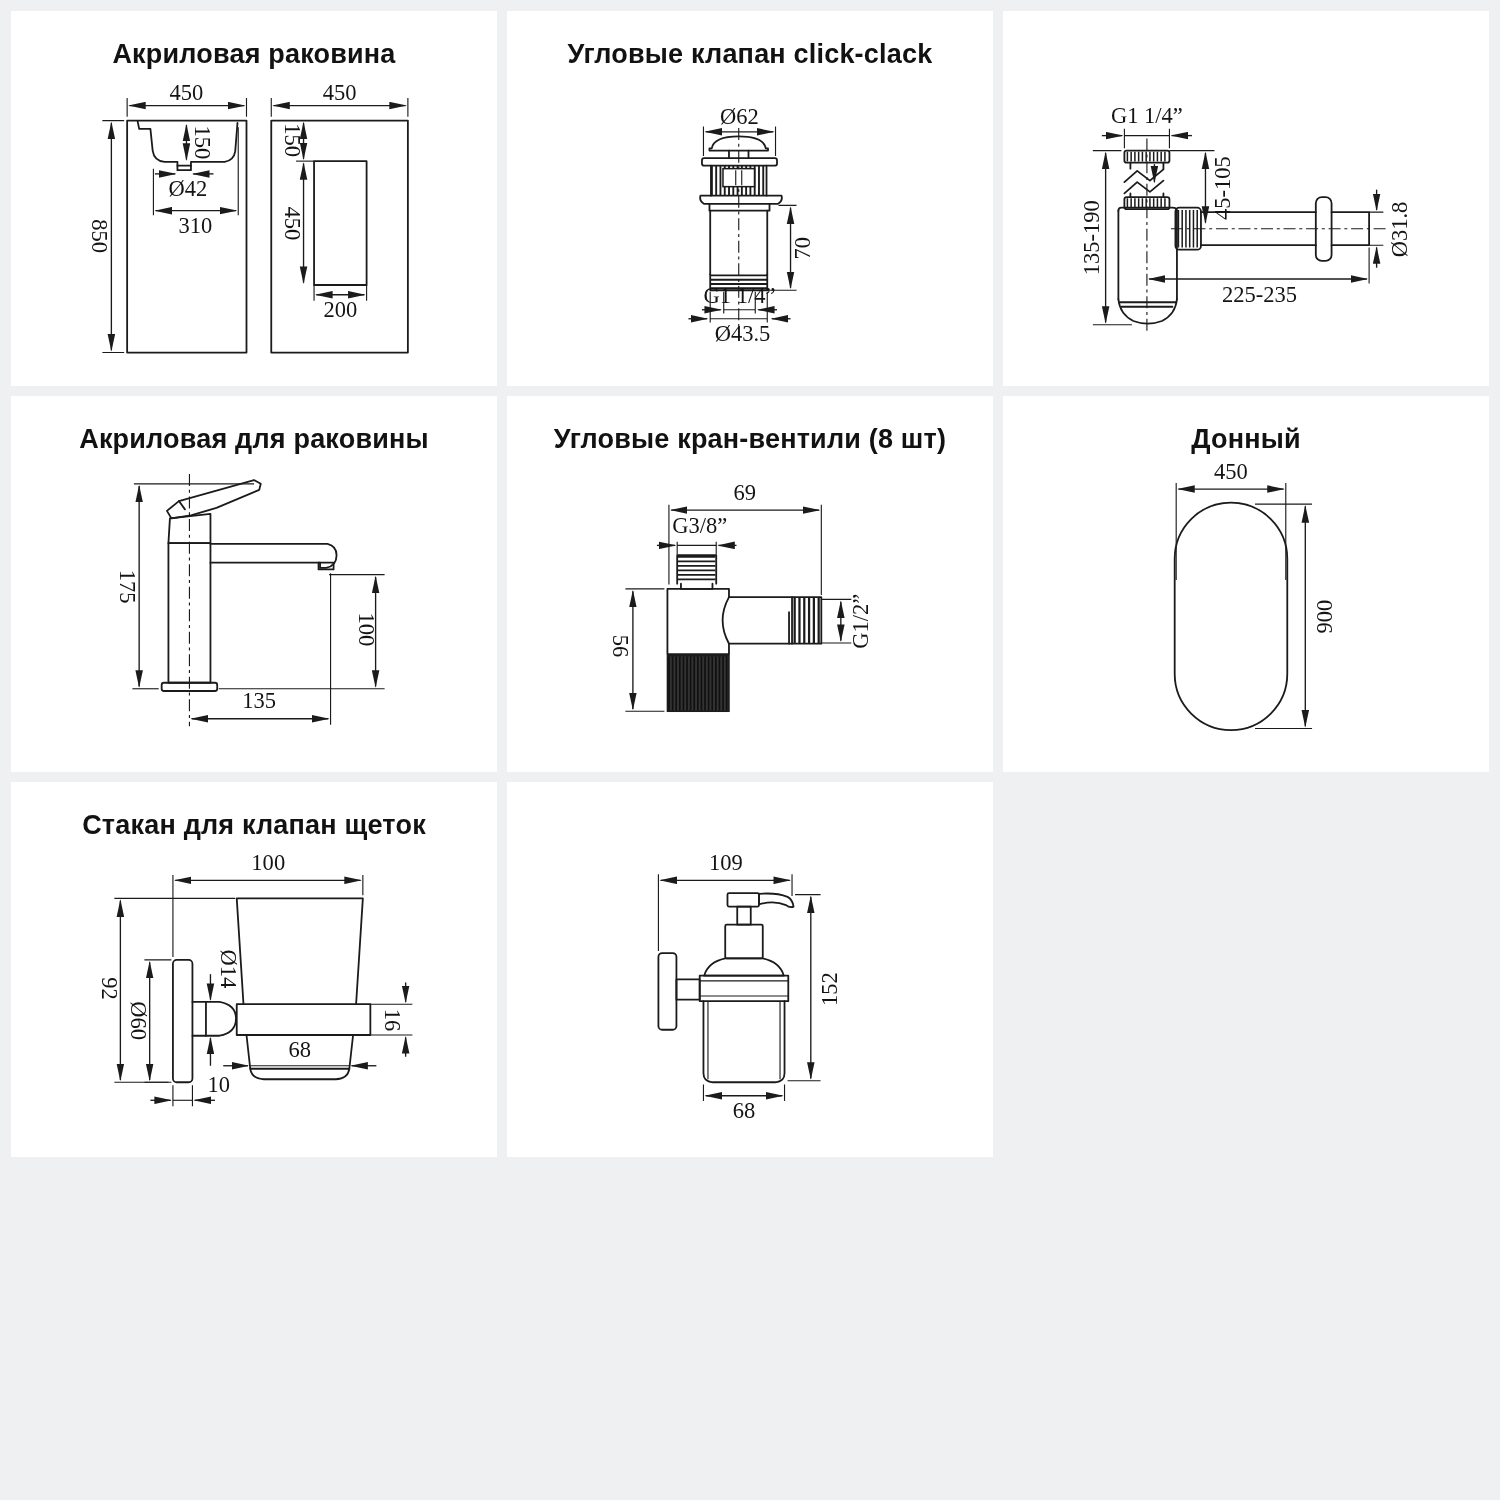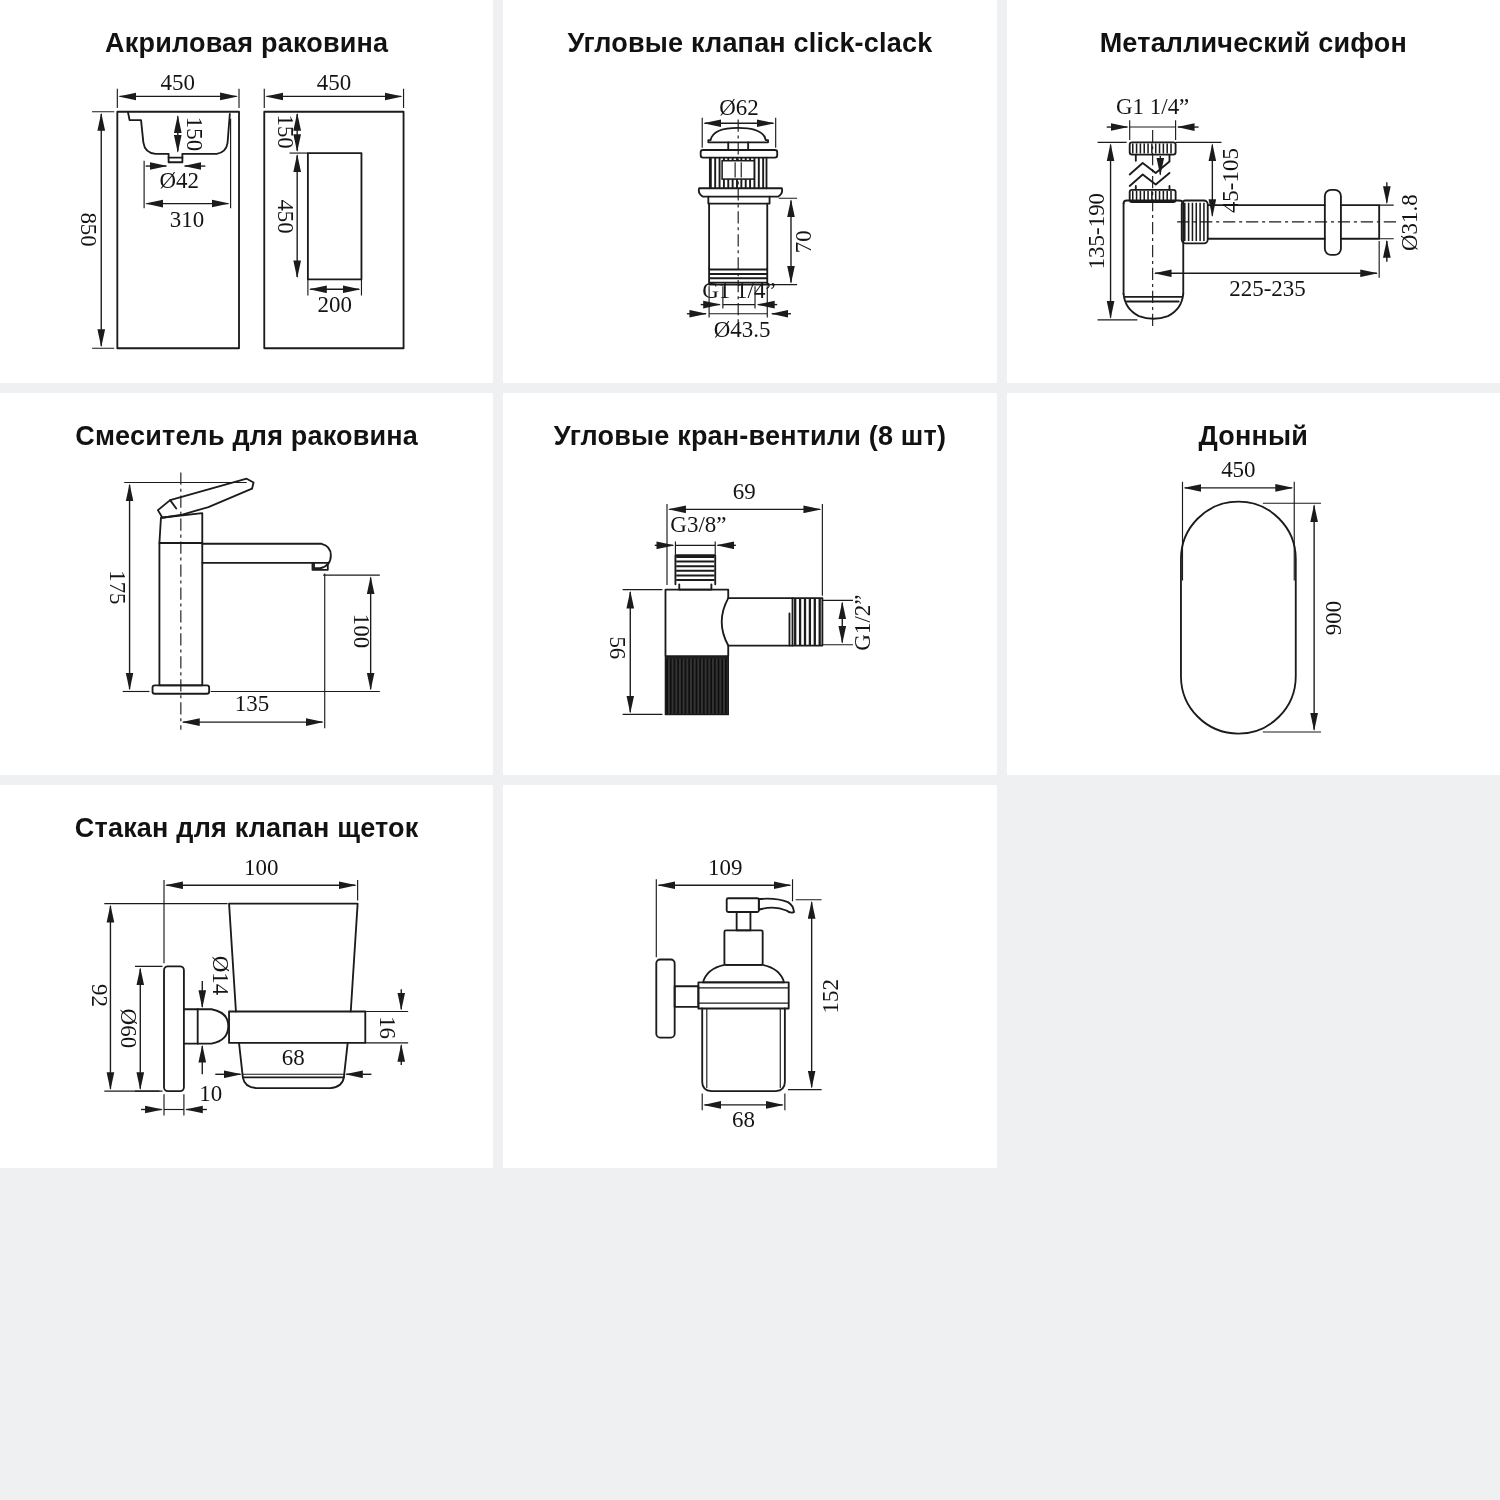--- a/index.html
+++ b/index.html
@@ -1,17 +1,17 @@
 <!DOCTYPE html>
 <html><head>
 <meta charset="utf-8">
 <style>
   html,body{margin:0;padding:0;}
   body{width:1500px;height:1500px;background:#eff0f1;font-family:"Liberation Sans",sans-serif;}
-  .grid{display:grid;grid-template-columns:repeat(3,1fr);grid-template-rows:repeat(3,1fr);gap:10px;padding:0;box-sizing:border-box;width:1500px;height:1168px;}
+  .grid{display:grid;grid-template-columns:repeat(3,1fr);grid-template-rows:repeat(3,1fr);gap:10px;padding:11px;box-sizing:border-box;width:1500px;height:1168px;}
   .card{background:#ffffff;position:relative;overflow:hidden;}
   .card.empty{background:transparent;}
   .card h2{position:absolute;top:28px;left:0;right:0;margin:0;text-align:center;font-family:"Liberation Sans",sans-serif;font-weight:700;font-size:27px;color:#121212;letter-spacing:.2px;}
   svg.draw{position:absolute;left:0;top:0;width:100%;height:100%;}
   .o{fill:none;stroke:#1b1b1b;stroke-width:2.4;stroke-linejoin:round;stroke-linecap:round;}
   .d{fill:none;stroke:#1b1b1b;stroke-width:1.8;}
   .e{fill:none;stroke:#1b1b1b;stroke-width:1.5;}
   .c{fill:none;stroke:#1b1b1b;stroke-width:1.5;stroke-dasharray:16 5 4 5;}
   .h{fill:none;stroke:#1b1b1b;}
   .t{font-family:"Liberation Serif",serif;font-size:30px;fill:#141414;text-anchor:middle;}
@@ -108,21 +108,20 @@
         <path class="e" d="M197,374 V415 M273,374 V415"></path>
         <line class="d" x1="168" y1="410" x2="193" y2="410" marker-end="url(#m2)"></line>
         <line class="d" x1="304" y1="410" x2="279" y2="410" marker-end="url(#m2)"></line>
         <line class="e" x1="197" y1="410" x2="273" y2="410"></line>
         <text class="t" x="240" y="440">Ø43.5</text>
       </g>
     </svg>
   </div>
 
   <div class="card">
-    <h2>Металлический сифон</h2>
     <svg class="draw" viewBox="0 0 500 500">
       <defs>
           <marker id="m3" viewBox="0 0 14 6" refX="13" refY="3" markerWidth="13" markerHeight="6" orient="auto-start-reverse">
             <path d="M0,0 L14,3 L0,6 Z" fill="#1b1b1b"></path>
           </marker>
         </defs>
       <g>
         <line class="c" x1="118" y1="170" x2="118" y2="430"></line>
         <line class="c" x1="150" y1="290" x2="440" y2="290"></line>
         <rect class="o" x="88" y="186" width="60" height="16" rx="3"></rect>
@@ -159,21 +158,21 @@
         <line class="d" x1="424" y1="342" x2="424" y2="315" marker-end="url(#m3)"></line>
         <text class="t" x="464" y="291" transform="rotate(-90 464 291)">Ø31.8</text>
         <path class="e" d="M414,315 V363"></path>
         <line class="d" x1="121" y1="357" x2="411" y2="357" marker-start="url(#m3)" marker-end="url(#m3)"></line>
         <text class="t" x="268" y="387">225-235</text>
       </g>
     </svg>
   </div>
 
   <div class="card">
-    <h2>Смеситель для раковина</h2>
+    <h2>Акриловая для раковины</h2>
     <svg class="draw" viewBox="0 0 500 500">
       <defs>
           <marker id="m4" viewBox="0 0 14 6" refX="13" refY="3" markerWidth="13" markerHeight="6" orient="auto-start-reverse">
             <path d="M0,0 L14,3 L0,6 Z" fill="#1b1b1b"></path>
           </marker>
         </defs>
       <g>
         <line class="c" x1="164" y1="104" x2="164" y2="440"></line>
         <path class="o" d="M134,153 L150,140 L250,112 L259,117 L257,125 L200,149 L166,159 L140,163 Z" fill="#ffffff"></path>
         <path class="o" d="M150,140 L158,151"></path>

